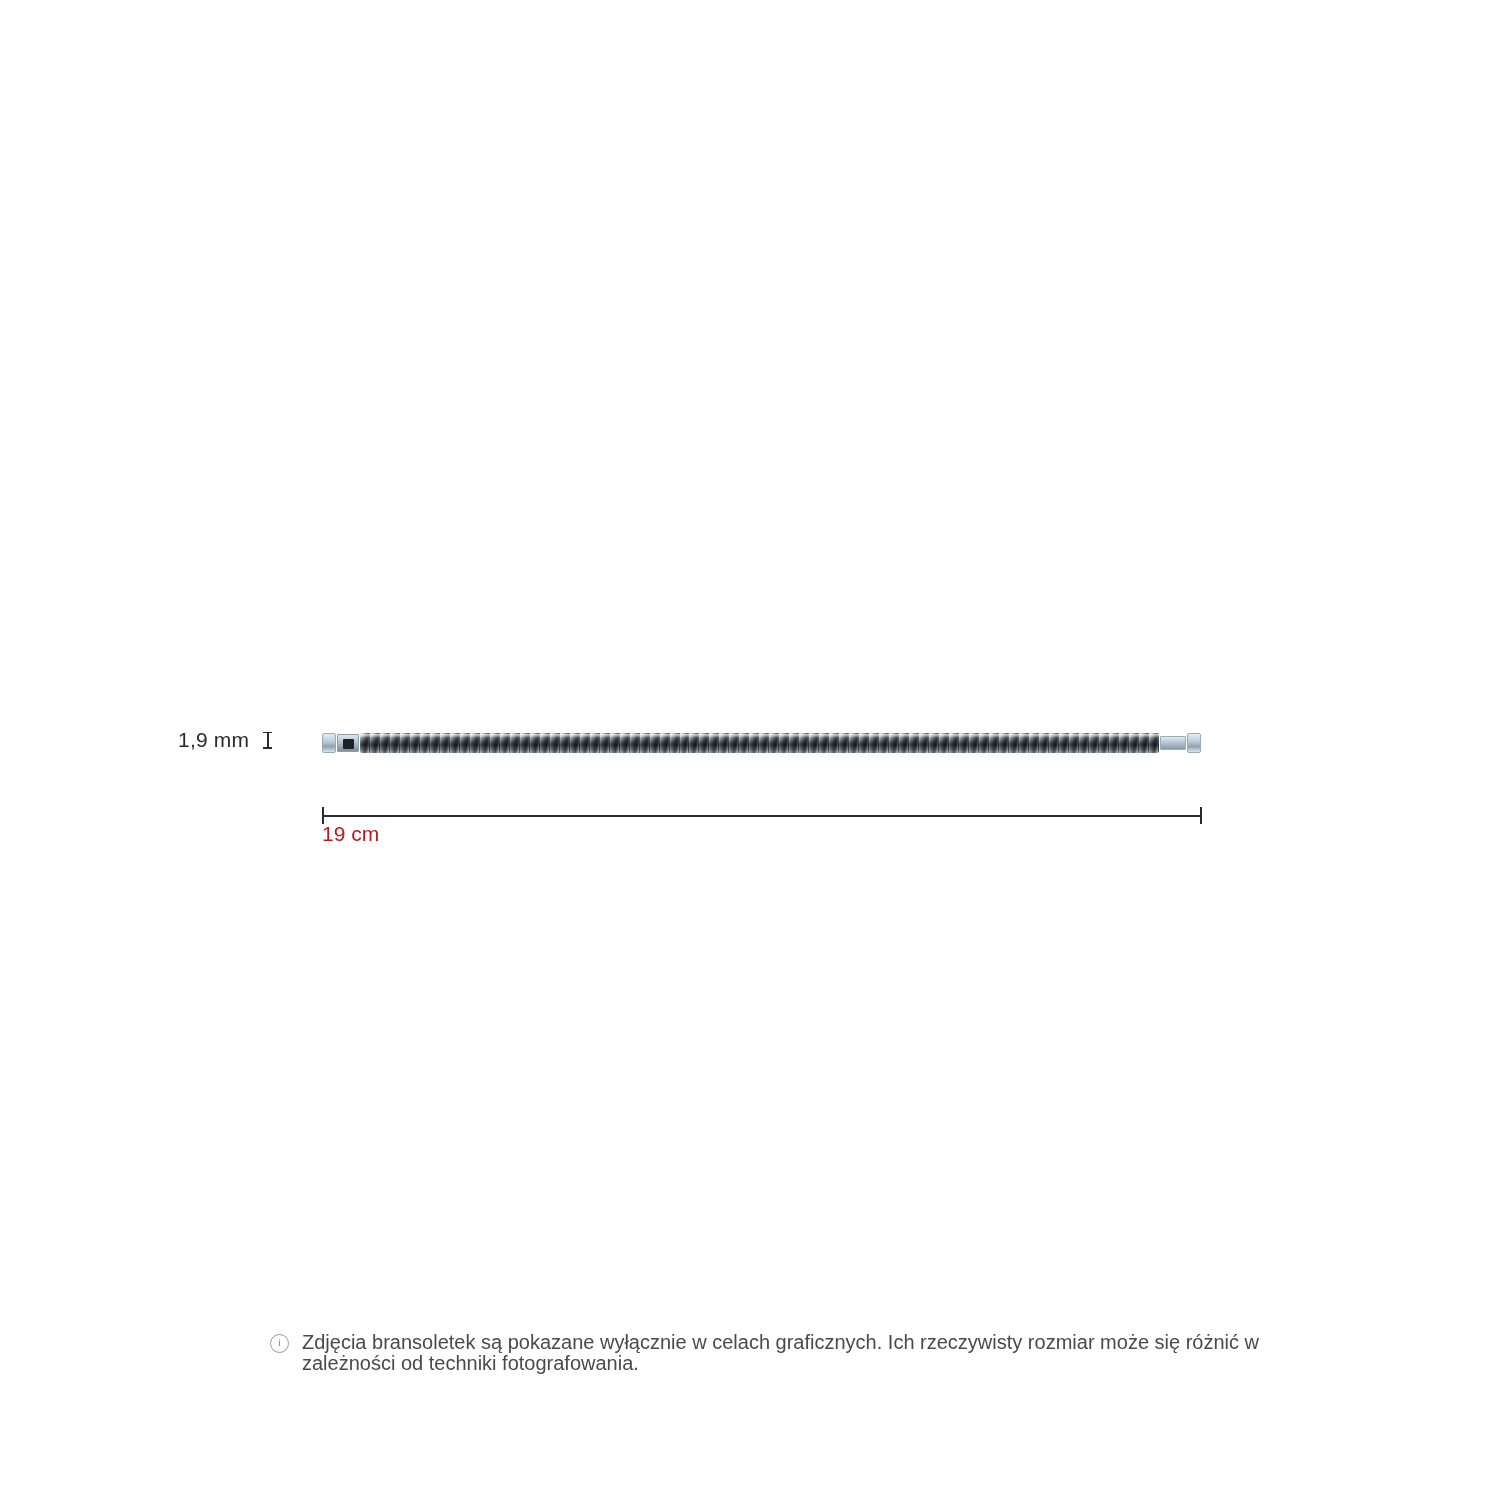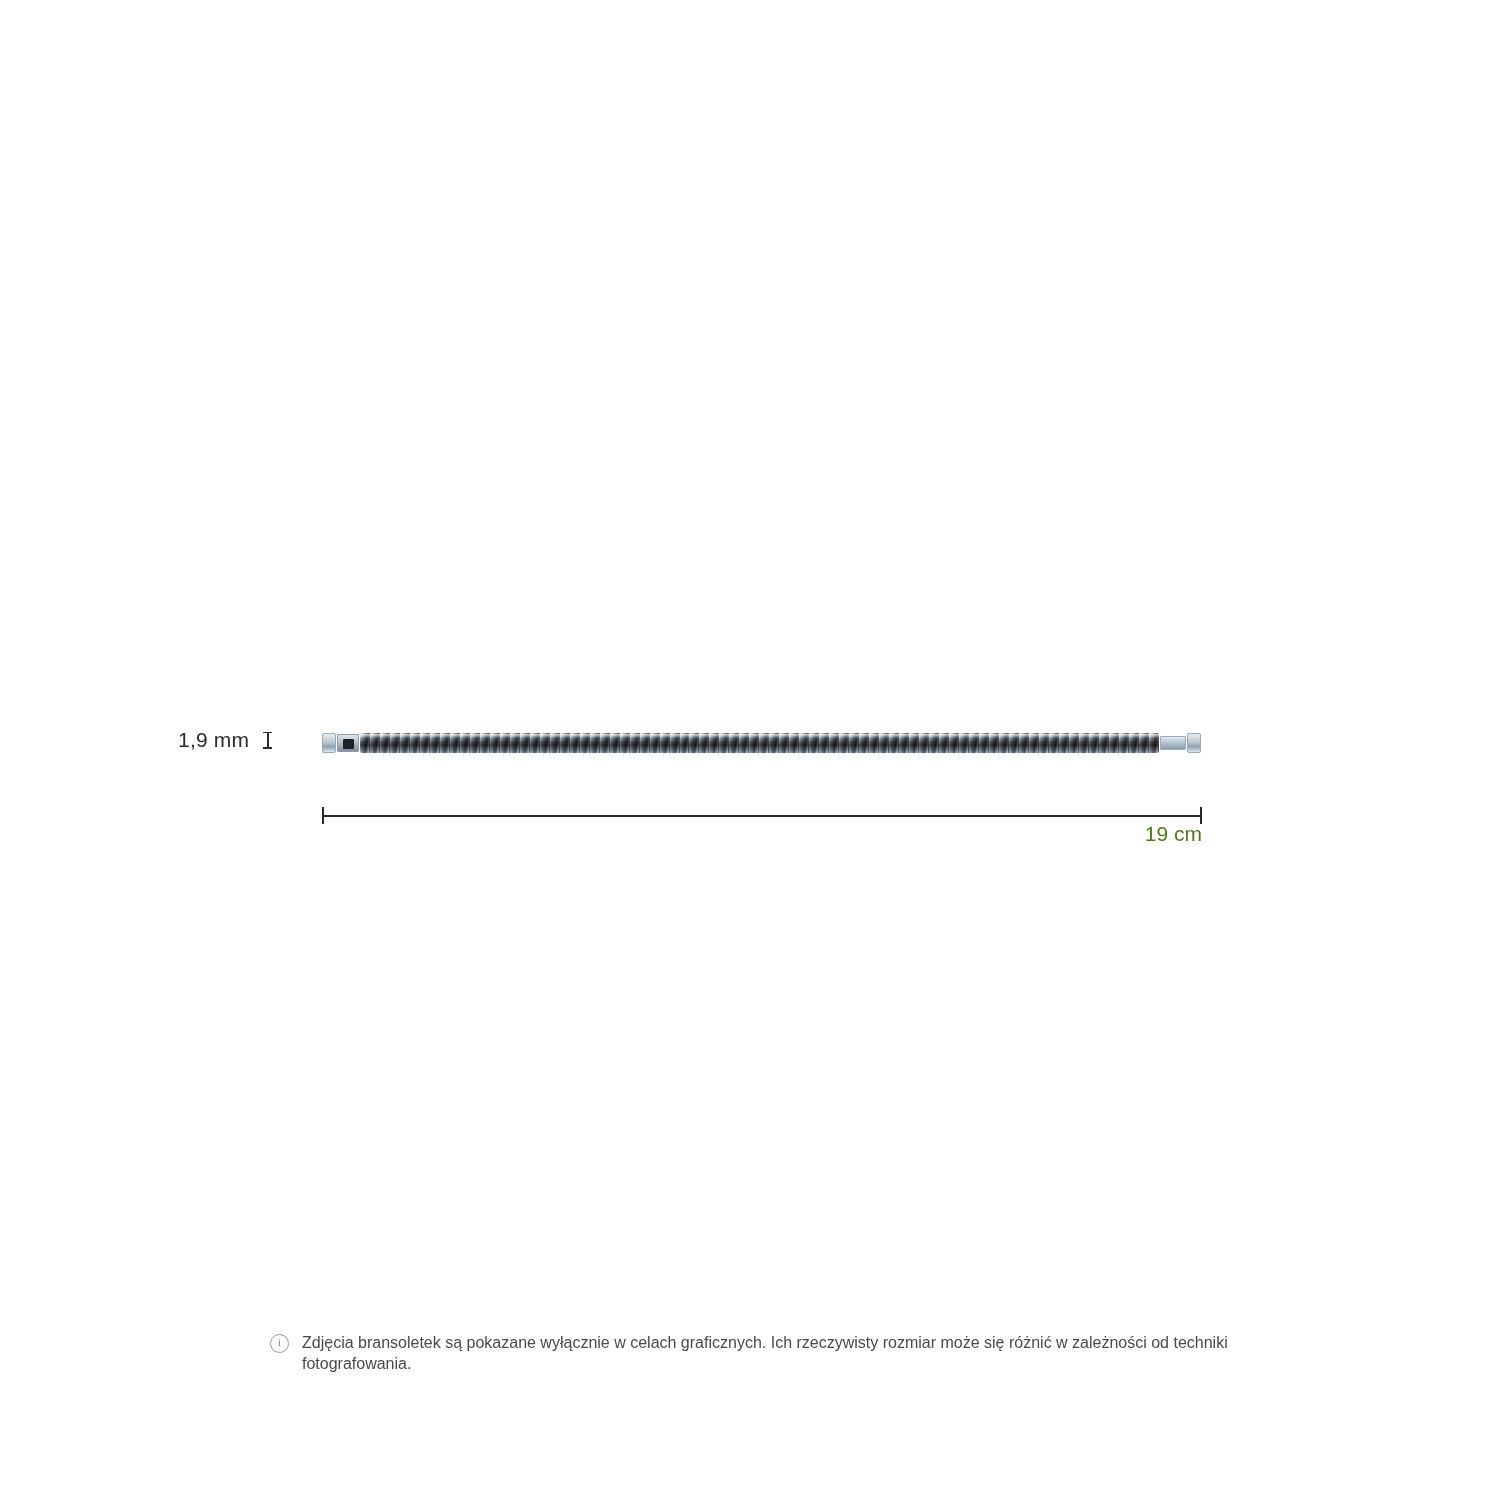--- a/index.html
+++ b/index.html
@@ -173,23 +173,23 @@
     background: #2b2b2b;
   }
   #length-dim .tick.left  { left: 0; }
   #length-dim .tick.right { right: 0; }
 
   #length-label {
     position: absolute;
     left: 322px;
     top: 822px;
     width: 880px;
-    text-align: right;
+    text-align: left;
     font-size: 21px;
-    color: #4d7c0f;
+    color: #b91c1c;
   }
 
   
   #footnote {
     position: absolute;
     left: 270px;
     top: 1332px;
     width: 990px;
     display: flex;
     align-items: flex-start;
@@ -202,21 +202,21 @@
     border: 1px solid #9b9b9b;
     border-radius: 50%;
     color: #8a8a8a;
     font-size: 11px;
     line-height: 15px;
     text-align: center;
     font-family: "Liberation Serif", serif;
     margin-top: 2px;
   }
   #footnote-text {
-    font-size: 16px;
+    font-size: 20px;
     line-height: 21px;
     color: #4a4a4a;
   }
 </style>
 </head>
 <body>
 
 <div id="width-label-group">
   <span id="width-label-text">1,9 mm</span>
   <span id="width-caliper">

